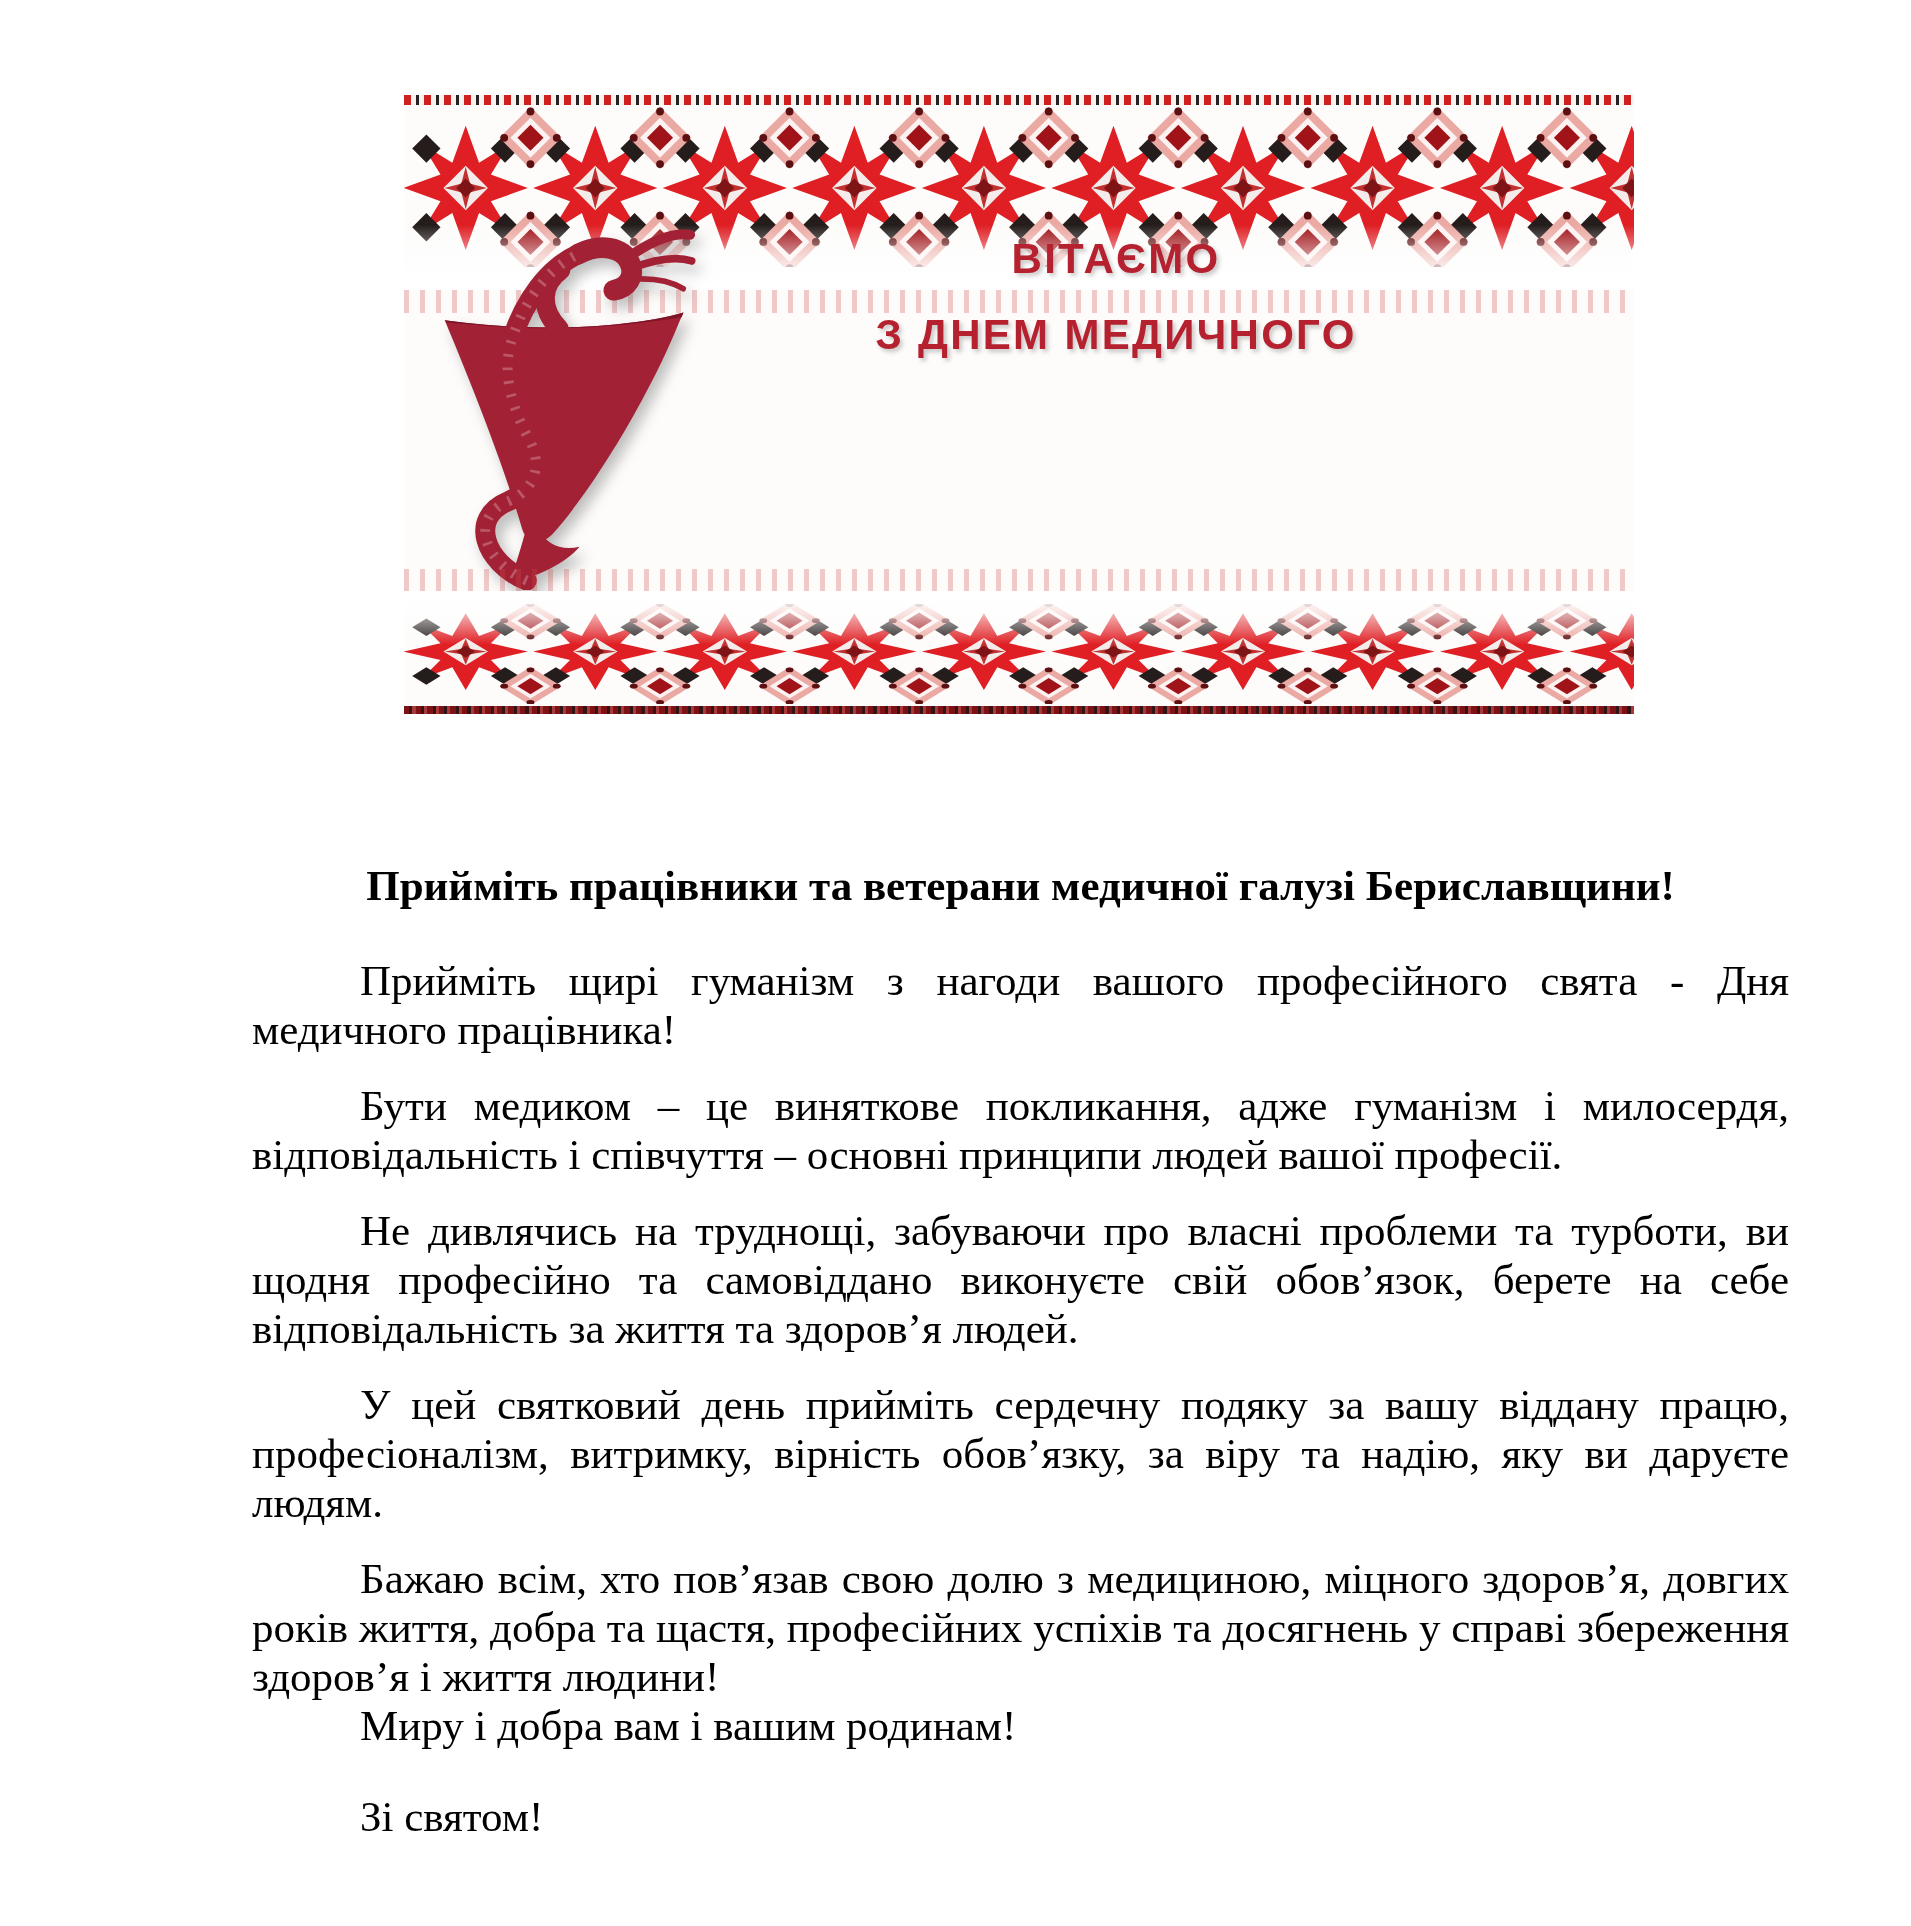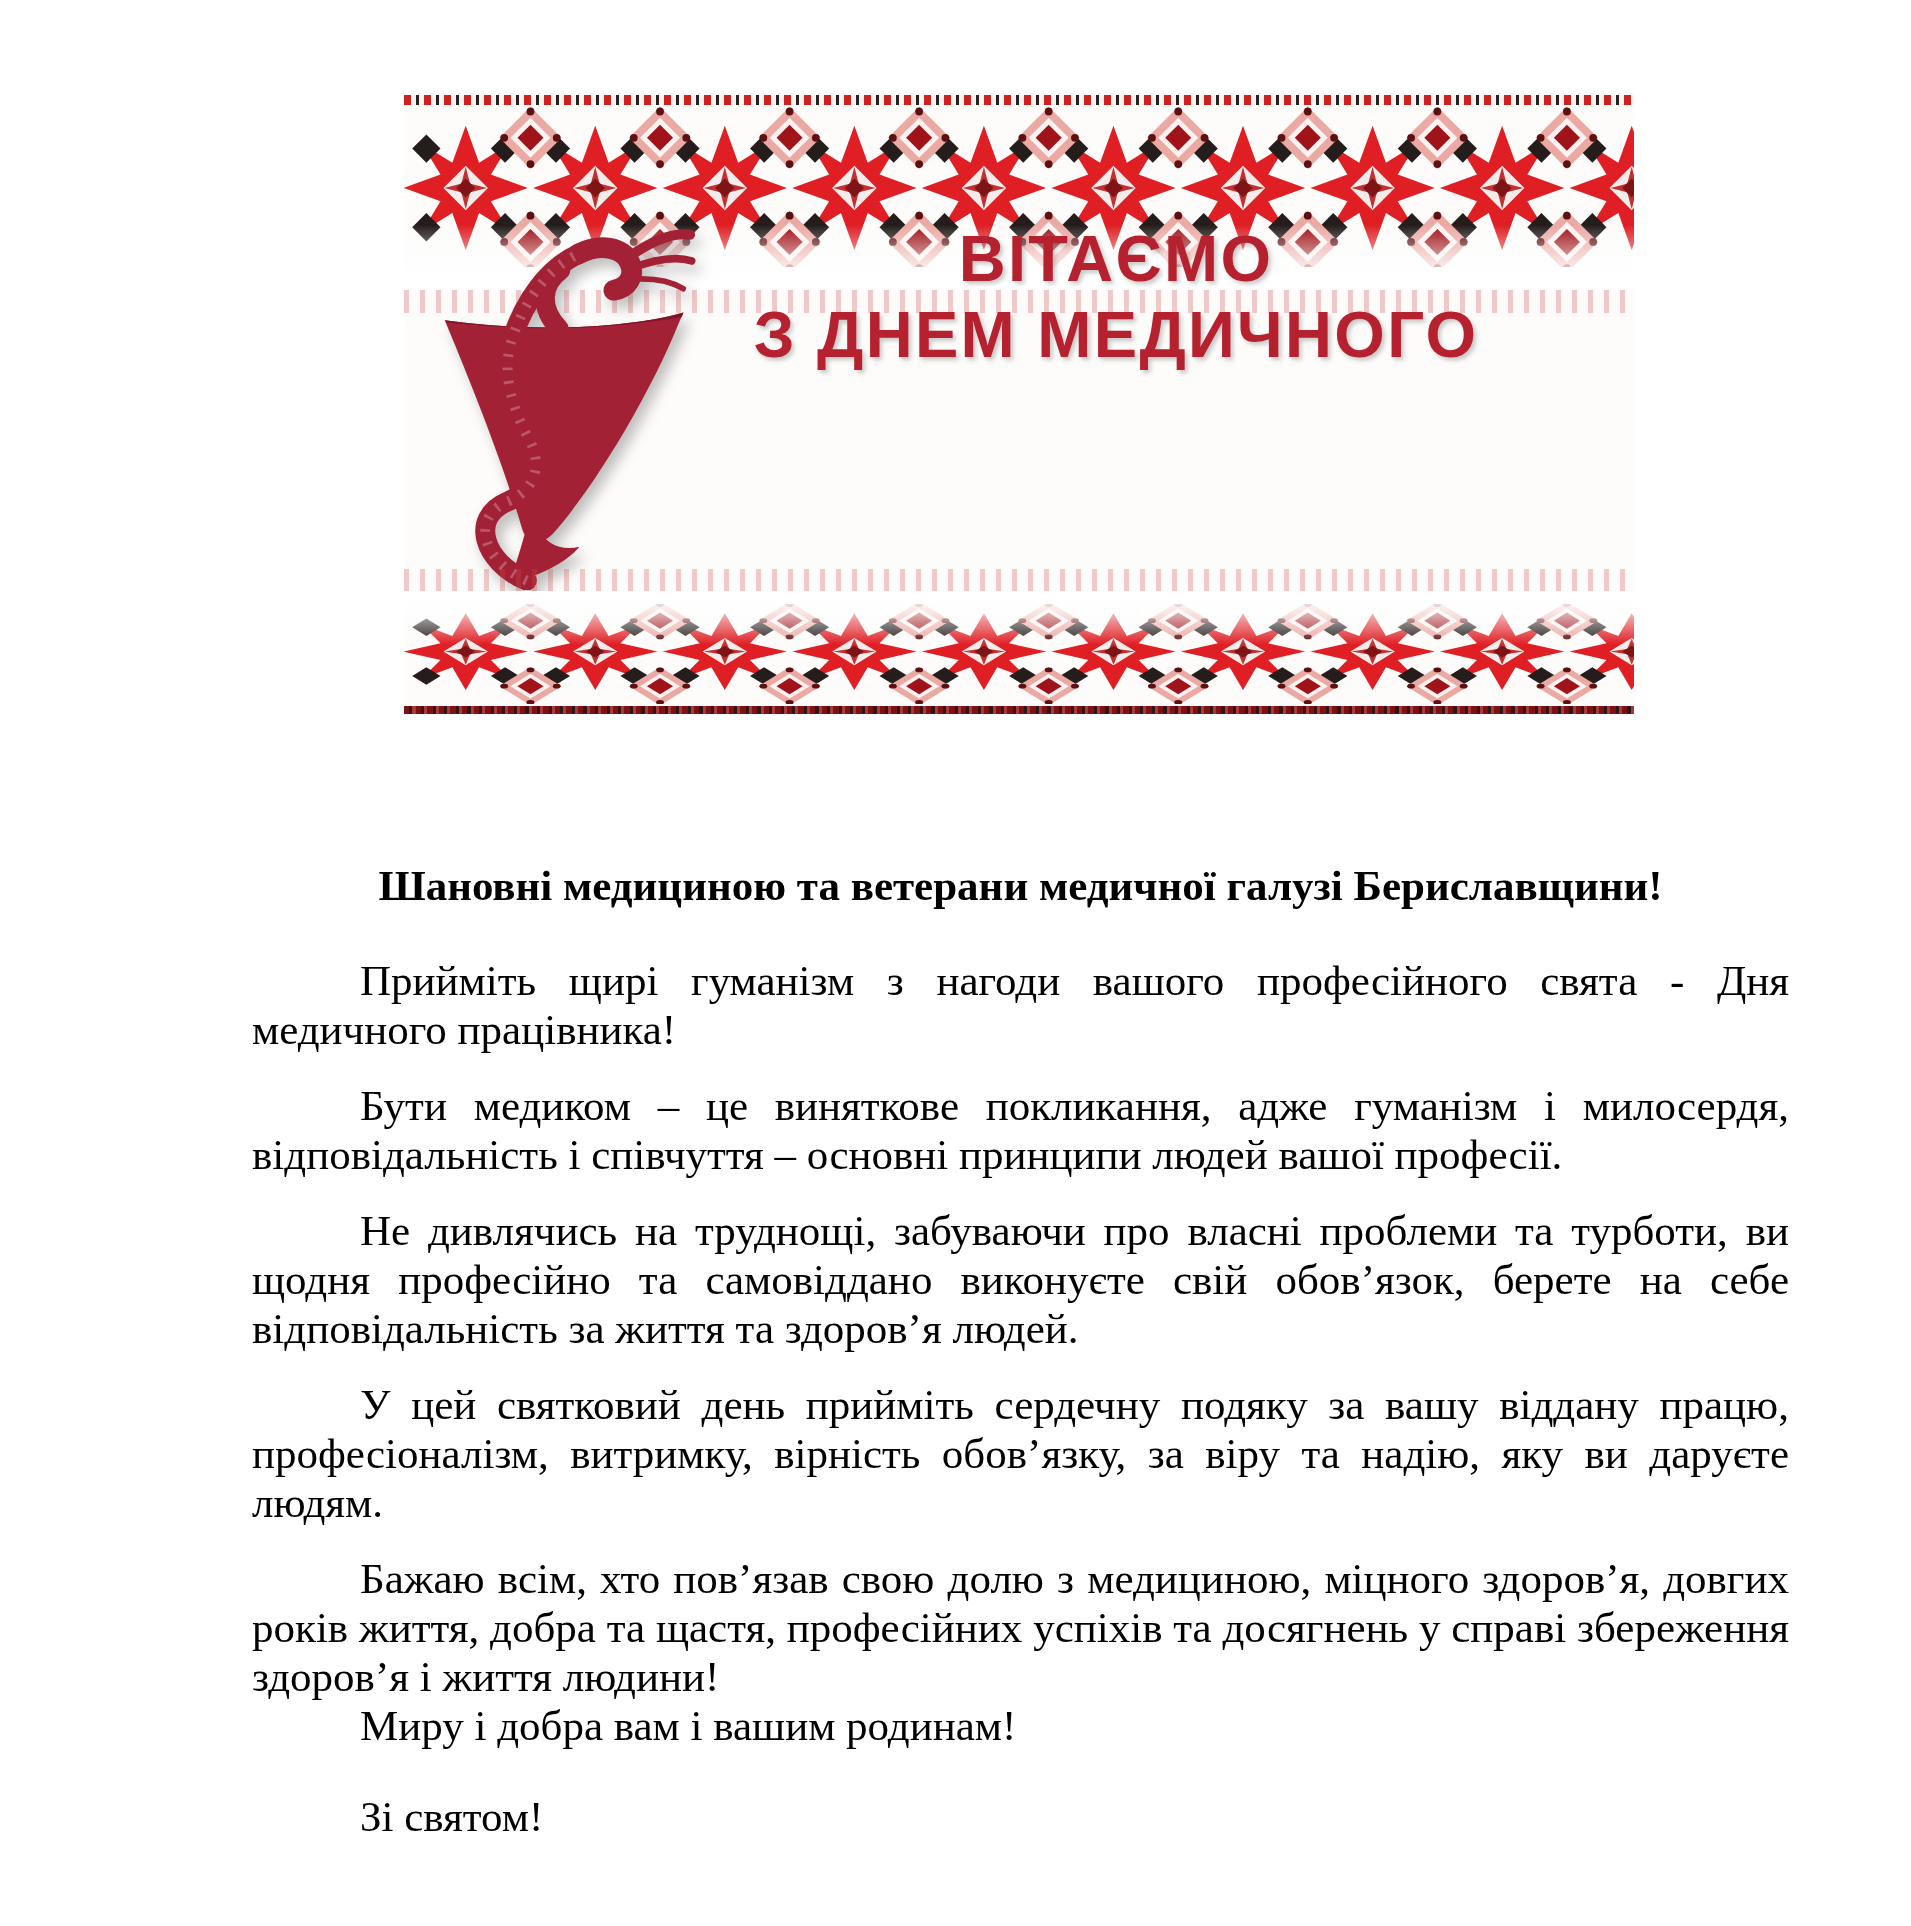--- a/index.html
+++ b/index.html
@@ -33,21 +33,21 @@
     background:linear-gradient(to bottom, rgba(255,255,255,0), #ffffff 88%);}
   .fade-top{position:absolute; left:0; right:0; top:0; height:54px;
     background:linear-gradient(to top, rgba(255,255,255,0), #ffffff 88%);}
 
   .symbol{position:absolute; left:7.7px; top:98px; width:285px; height:397px;
     filter:drop-shadow(6.2px 8.5px 7px rgba(110,110,110,.45));}
 
   .banner-title{
     position:absolute; left:327px; top:126px; width:770px; text-align:center;
     font-family:"Liberation Sans", sans-serif; font-weight:bold;
-    font-size:65px; line-height:76px; letter-spacing:2.3px; color:#b5212f;
+    font-size:42px; line-height:76px; letter-spacing:2.3px; color:#b5212f;
     text-shadow:2.7px 3.1px 4.6px rgba(100,100,100,.35);
   }
   .banner-title span{display:block; white-space:nowrap;}
 
   
   .doc{position:absolute; left:252px; top:860px; width:1537px;
     font-size:43px; line-height:49px; text-align:justify;}
   .doc .heading{font-weight:bold; text-align:center; text-indent:0;
     margin:0 0 45px 0; line-height:51px;}
   .doc p{margin:0; text-indent:108px;}
@@ -179,21 +179,21 @@
           <use href="#rosette" xlink:href="#rosette" transform="translate(3016,345) scale(0.92)"></use>
         </svg>
       <div class="fringe"></div>
       <div class="fade-top"></div>
       <div class="bottom-strip"></div>
     </div>
 
   </div>
 
   <div class="doc">
-    <div class="heading">Шановні медициною та ветерани медичної галузі Бериславщини!</div>
+    <div class="heading">Прийміть працівники та ветерани медичної галузі Бериславщини!</div>
 
     <p class="sp">Прийміть щирі гуманізм з нагоди вашого професійного свята - Дня медичного працівника!</p>
     <p class="sp">Бути медиком – це виняткове покликання, адже гуманізм і милосердя, відповідальність і співчуття – основні принципи людей вашої професії.</p>
     <p class="sp">Не дивлячись на труднощі, забуваючи про власні проблеми та турботи, ви щодня професійно та самовіддано виконуєте свій обов’язок, берете на себе відповідальність за життя та здоров’я людей.</p>
     <p class="sp">У цей святковий день прийміть сердечну подяку за вашу віддану працю, професіоналізм, витримку, вірність обов’язку, за віру та надію, яку ви даруєте людям.</p>
     <p>Бажаю всім, хто пов’язав свою долю з медициною, міцного здоров’я, довгих років життя, добра та щастя, професійних успіхів та досягнень у справі збереження здоров’я і життя людини!</p>
     <p class="sp-big">Миру і добра вам і вашим родинам!</p>
 
     <p class="closing">Зі святом!</p>
 

